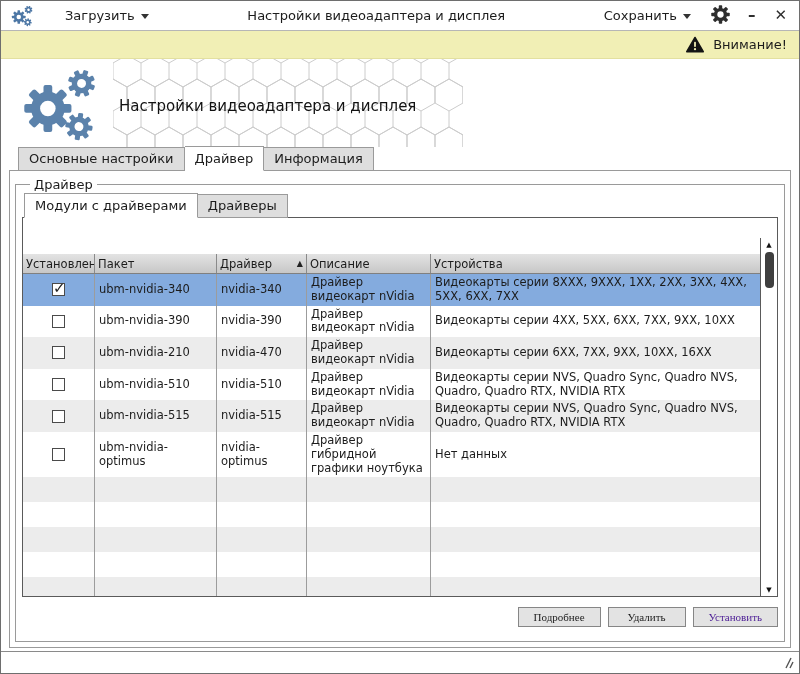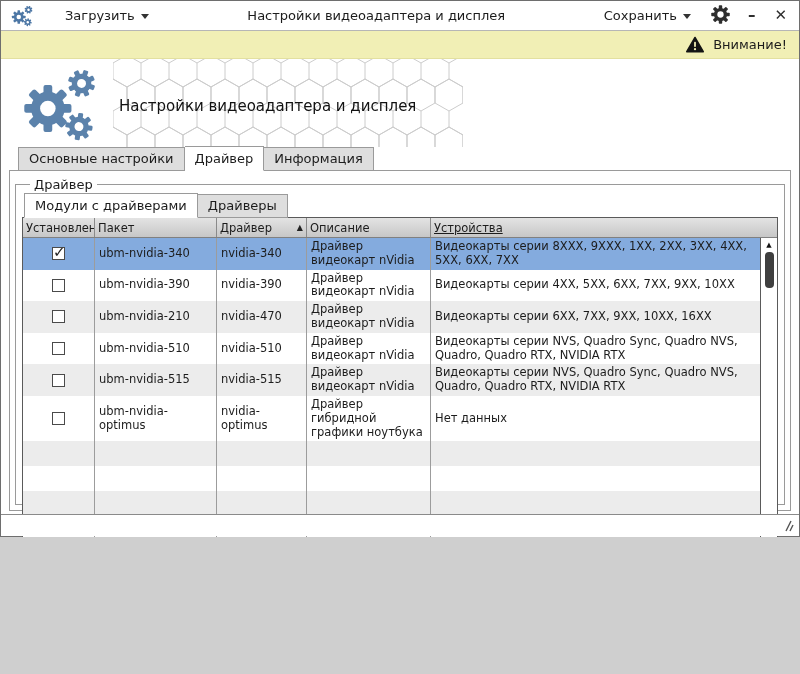--- a/index.html
+++ b/index.html
@@ -1,18 +1,18 @@
 <!DOCTYPE html>
 <html><head>
 <meta charset="utf-8">
 <style>
   html,body{margin:0;padding:0;background:#cfcfcf;}
   *{box-sizing:border-box;}
   .window{
-    width:800px;height:537px;background:#fff;border:1px solid #6e6e6e;
+    width:800px;height:674px;background:#fff;border:1px solid #6e6e6e;
     display:flex;flex-direction:column;position:relative;
     font-family:"DejaVu Sans","Liberation Sans",sans-serif;color:#1c1c1c;
   }
   
   .titlebar{height:30px;flex:0 0 30px;display:flex;align-items:center;
     border-bottom:1px solid #b6b6b6;padding:0 10px;background:#fff;}
   .titlebar .applogo{width:26px;height:22px;flex:0 0 auto;}
   .tb-btn{display:flex;align-items:center;gap:6px;font-size:13px;cursor:default;
     padding:2px 4px;background:transparent;border:none;color:#1c1c1c;
     font-family:inherit;}
@@ -42,24 +42,24 @@
   
   .content-frame{flex:1;margin:0 8px 3px;border:1px solid #9a9a9a;background:#fff;
     padding:6px 5px 5px;display:flex;flex-direction:column;min-height:0;}
   fieldset.groupbox{flex:1;border:1px solid #9a9a9a;margin:0;padding:2px 6px 8px;
     display:flex;flex-direction:column;min-height:0;}
   fieldset.groupbox legend{font-size:13px;padding:0 4px;margin-left:8px;}
   
   .table-wrap{flex:0 0 380px;border:1px solid #5a5a5a;display:flex;flex-direction:column;
     background:#fff;position:relative;overflow:hidden;}
   .thead{display:flex;flex:0 0 20px;background:linear-gradient(#e3e3e3,#c7c7c7);
-    border-bottom:1px solid #808080;font-size:11.5px;}
+    border-bottom:1px solid #808080;font-size:11.5px;margin-top:36px;}
   .th{display:flex;align-items:center;padding:1px 3px;border-right:1px solid #8a8a8a;
     white-space:nowrap;overflow:hidden;}
-  .th:last-child{border-right:none;text-decoration:underline;}
+  .th:last-child{border-right:none;}
   .sortarrow{font-size:8px;color:#222;margin-left:auto;padding-left:4px;}
   .c1{flex:0 0 72px;}
   .c2{flex:0 0 122px;}
   .c3{flex:0 0 90px;}
   .c4{flex:0 0 124px;}
   .c5{flex:1 1 auto;min-width:0;}
   .tbody{flex:1;display:flex;flex-direction:column;position:relative;min-height:0;}
   .tr{display:flex;min-height:30px;font-size:11.5px;line-height:1.2;}
   .tr.stripe{background:#ececec;}
   .tr.selected{background:#84abde;}

